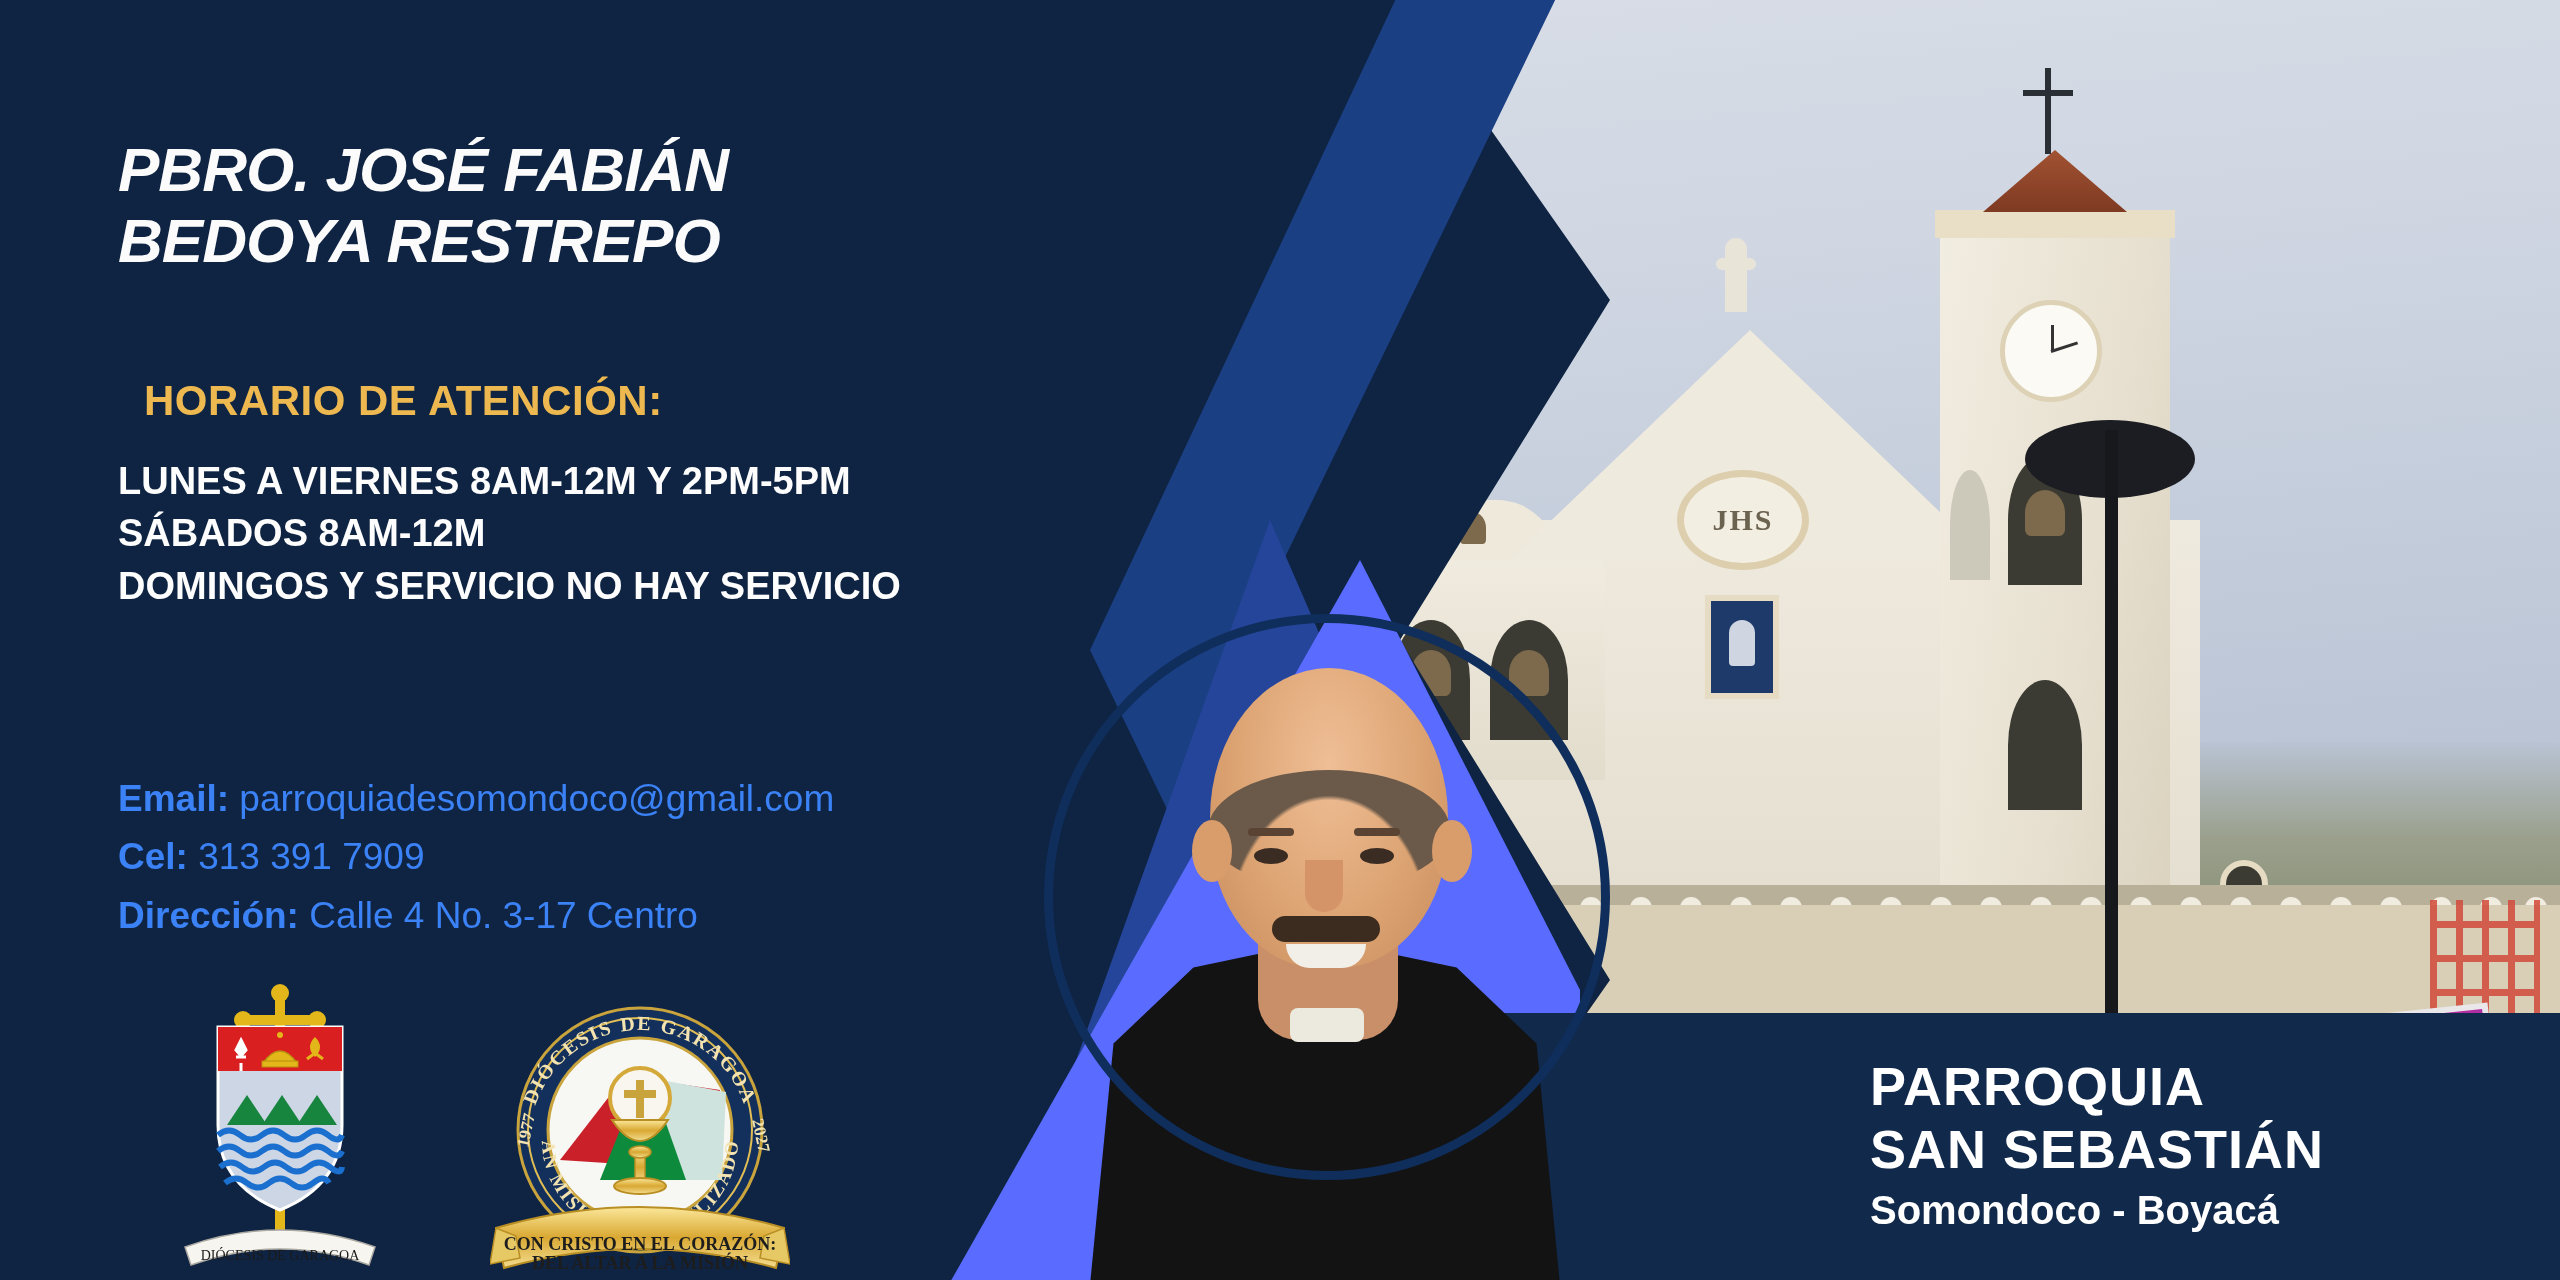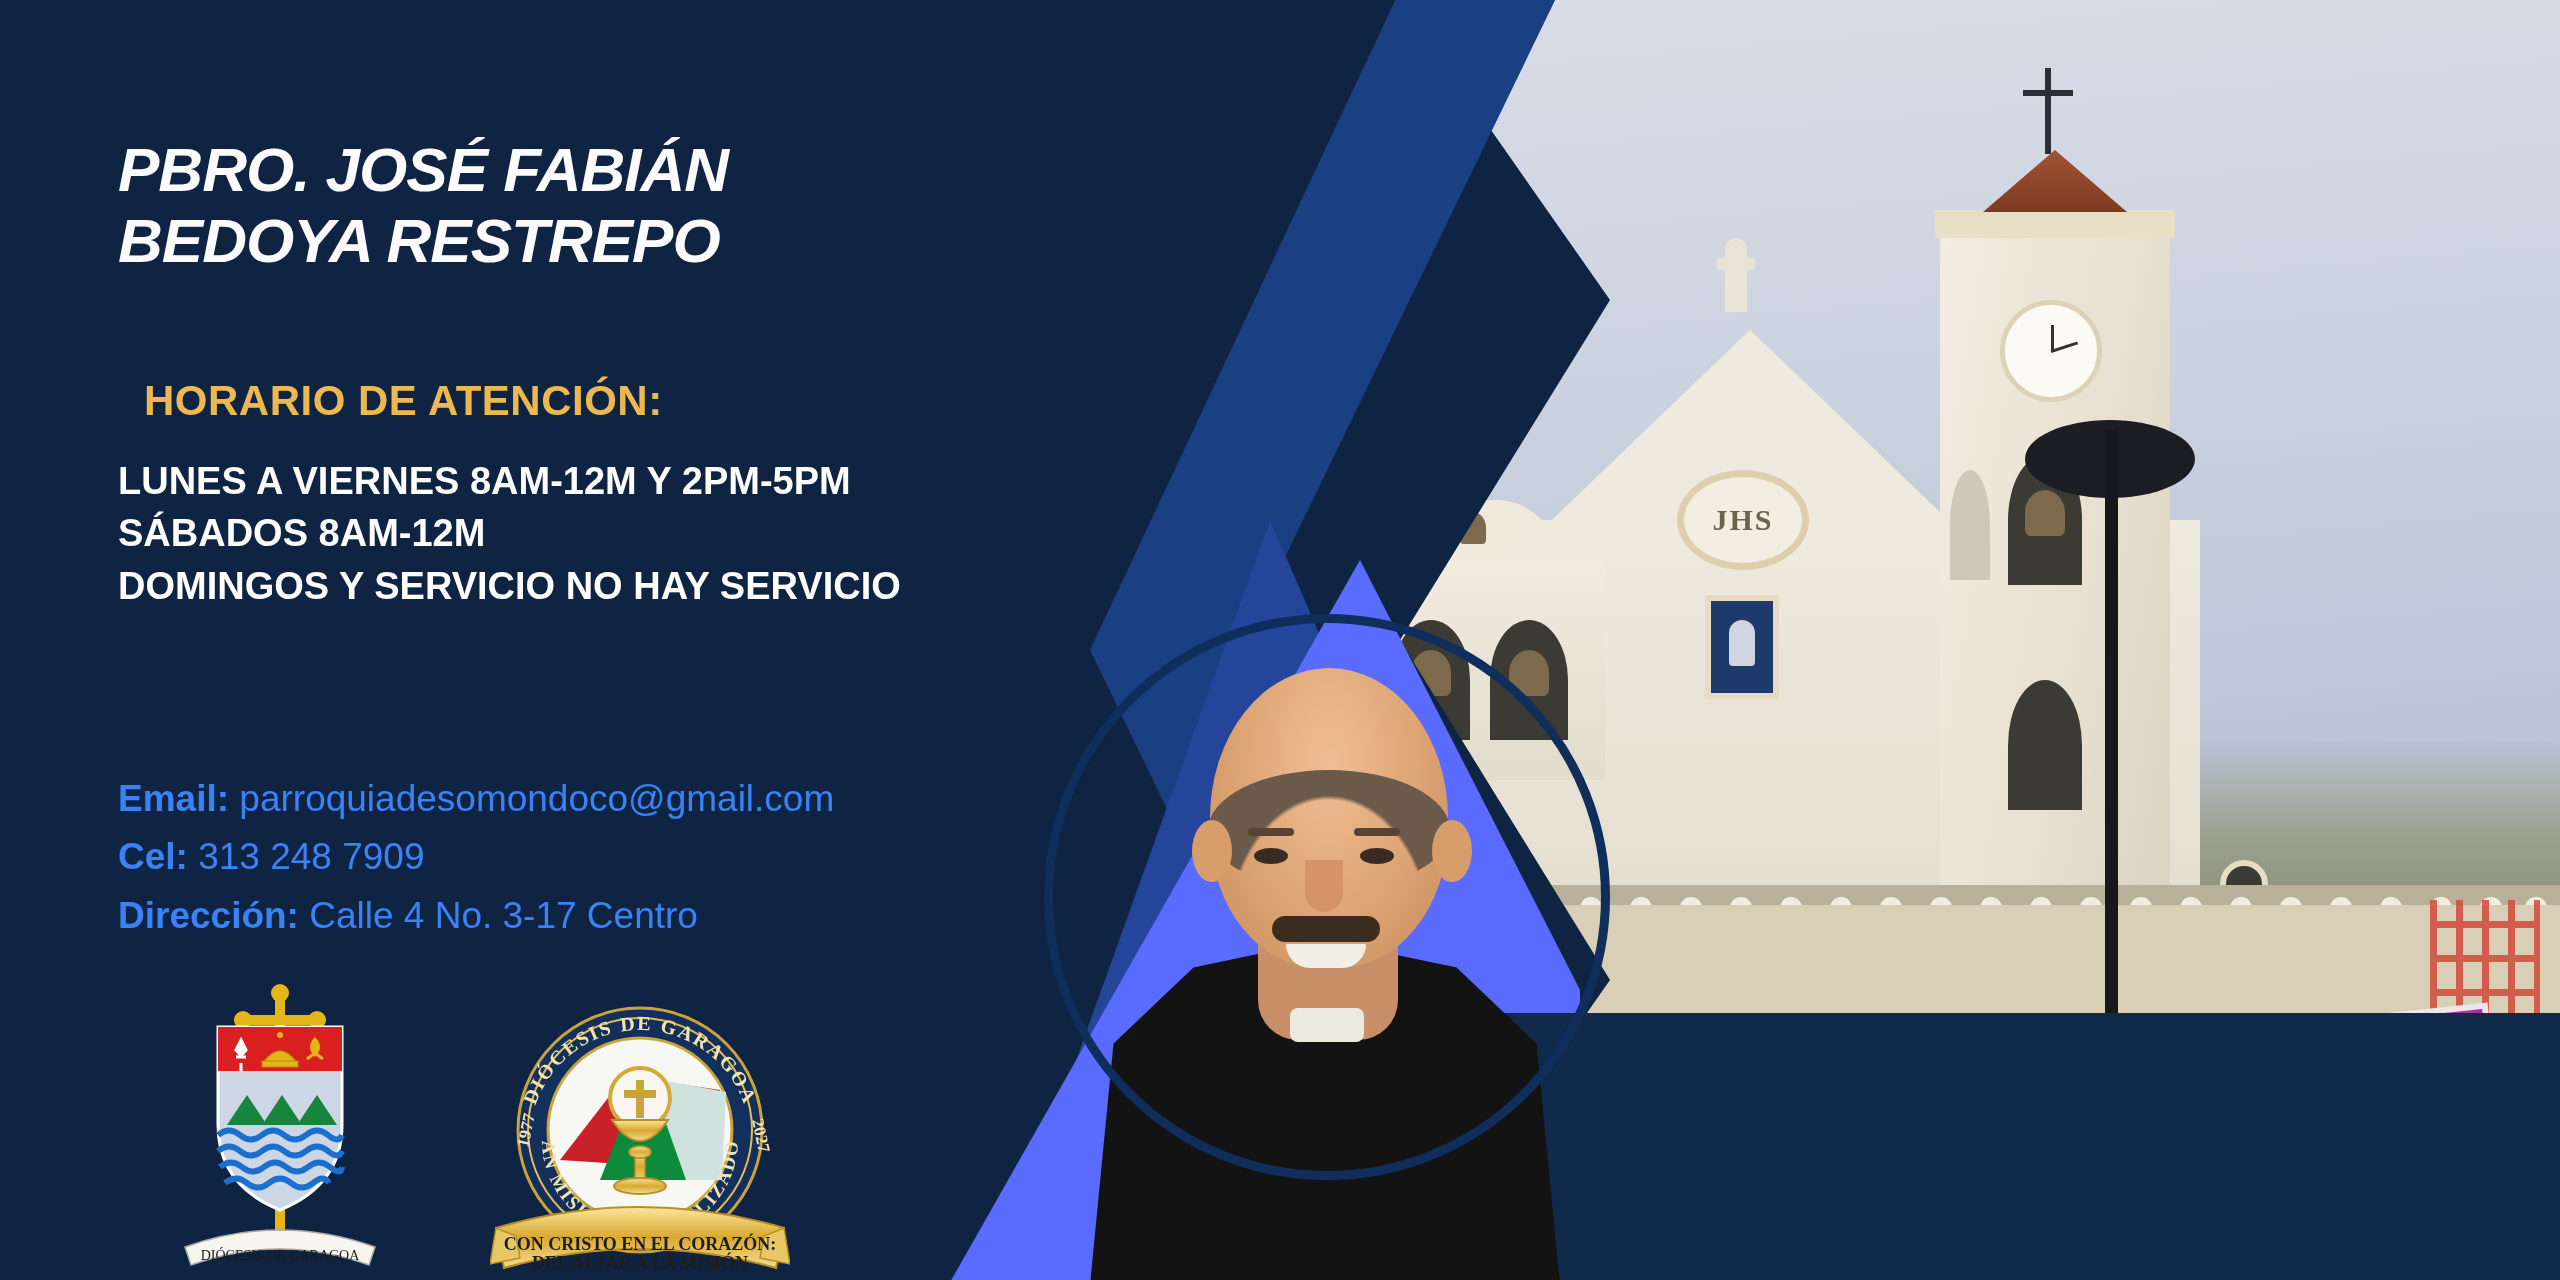--- a/index.html
+++ b/index.html
@@ -289,21 +289,21 @@
       <div>DOMINGOS Y SERVICIO NO HAY SERVICIO</div>
     </div>
 
     <div class="t-contact-lines">
       <div>
         <b>Email:</b>
         <span>parroquiadesomondoco@gmail.com</span>
       </div>
       <div>
         <b>Cel:</b>
-        <span>313 248 7909</span>
+        <span>313 391 7909</span>
       </div>
       <div>
         <b>Dirección:</b>
         <span>Calle 4 No. 3-17 Centro</span>
       </div>
     </div>
 
     <div class="logo1">
       <svg viewBox="0 0 250 300" width="250" height="300">
         <rect x="120" y="18" width="10" height="250" fill="#e3b719"></rect>
@@ -367,14 +367,19 @@
         <text x="262" y="140" font-family="Liberation Serif, serif" font-size="17" fill="#f3e3b0" font-weight="bold" transform="rotate(78 262 140)">2027</text>
         <path d="M6 248 q144-42 288 0 l-8 40 q-136-38 -272 0z" fill="url(#gld)" stroke="#b98f24" stroke-width="2"></path>
         <path d="M6 248 l-6 36 l30 -6 l-4 -22z" fill="#e6c865" stroke="#b98f24" stroke-width="1.5"></path>
         <path d="M294 248 l6 36 l-30 -6 l4 -22z" fill="#e6c865" stroke="#b98f24" stroke-width="1.5"></path>
         <text x="150" y="270" text-anchor="middle" font-family="Liberation Serif, serif" font-size="18" fill="#1d1d1d" font-weight="bold">CON CRISTO EN EL CORAZÓN:</text>
         <text x="150" y="289" text-anchor="middle" font-family="Liberation Serif, serif" font-size="18" fill="#1d1d1d" font-weight="bold">DEL ALTAR A LA MISIÓN</text>
       </svg>
     </div>
   </div>
 
+  <div class="parish">
+    <div class="l1">PARROQUIA</div>
+    <div class="l2">SAN SEBASTIÁN</div>
+    <div class="l3">Somondoco - Boyacá</div>
+  </div>
 
 </div>
 
 </body></html>

